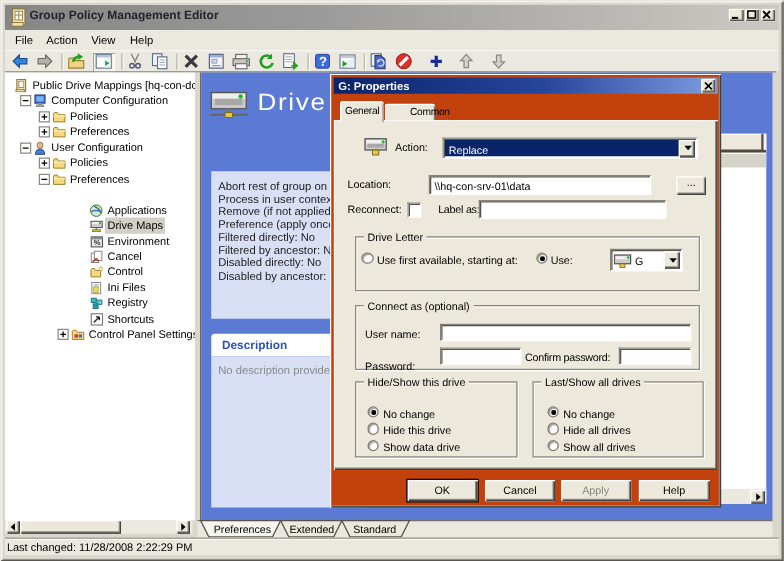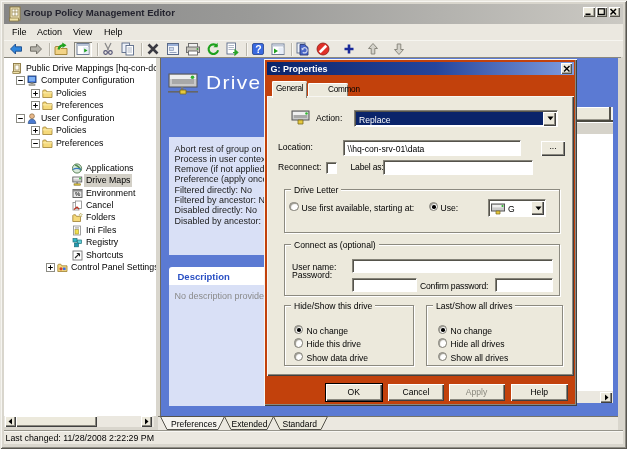--- a/index.html
+++ b/index.html
@@ -292,21 +292,21 @@
         <rect x="3.5" y="1" width="6" height="7.5" fill="#fff" stroke="#888" stroke-width="0.8"></rect>
         <path d="M2 9.5 L5 7 L7 9" stroke="#c03020" stroke-width="1.2" fill="none"></path>
       </svg>
       <span style="position:absolute;left:80px;top:0;padding:0 2px;white-space:nowrap">Cancel</span>
     </div>
   <div class="trow" style="left:0;top:153.4px;width:151px">
       <svg class="tico" style="left:68px" width="11" height="11" viewBox="0 0 11 11">
         <path d="M0.8 3.5 L0.8 9.5 L8.5 9.5 L8.5 4.3 L4.3 4.3 L3.5 2.8 L1.5 2.8 Z" fill="#f5d97a" stroke="#a08030" stroke-width="0.8"></path>
         <path d="M8.7 1 l0.5 1.3 1.3 0.2 -1 0.9 0.3 1.3 -1.1 -0.7 -1.1 0.7 0.3 -1.3 -1 -0.9 1.3 -0.2 Z" fill="#fff" stroke="#b0a040" stroke-width="0.5"></path>
       </svg>
-      <span style="position:absolute;left:80px;top:0;padding:0 2px;white-space:nowrap">Folders</span>
+      <span style="position:absolute;left:80px;top:0;padding:0 2px;white-space:nowrap">Control</span>
     </div>
   <div class="trow" style="left:0;top:165.8px;width:151px">
       <svg class="tico" style="left:68px" width="11" height="11" viewBox="0 0 11 11">
         <rect x="1.5" y="1" width="7" height="9" fill="#fff" stroke="#888" stroke-width="0.8"></rect>
         <rect x="3" y="4.5" width="3.5" height="4.5" fill="#f0e050" stroke="#a09020" stroke-width="0.6"></rect>
         <path d="M3 2.5 h4 M3 3.7 h4" stroke="#aaa" stroke-width="0.7"></path>
       </svg>
       <span style="position:absolute;left:80px;top:0;padding:0 2px;white-space:nowrap">Ini Files</span>
     </div>
   <div class="trow" style="left:0;top:190.8px;width:151px">
@@ -461,21 +461,21 @@
     <div class="abs btn" style="right:0.5px;top:0.5px;width:13px;height:14.5px"></div>
     <svg class="abs" style="right:3px;top:5.5px" width="7" height="5" viewBox="0 0 7 5">
         <path d="M0.5 0.5 L6.5 0.5 L3.5 4.2 Z" fill="#000"></path>
       </svg>
   </div>
   <div class="abs grp" style="left:20.5px;top:185px;width:276px;height:52px">
       <b>Connect as (optional)</b>
     </div>
   <div class="abs" style="left:28.5px;top:203px">User name:</div>
   <div class="abs fld" style="left:88.5px;top:199.5px;width:201px;height:14.5px"></div>
-  <div class="abs" style="left:28.5px;top:211px">Password:</div>
+  <div class="abs" style="left:28.5px;top:229px">Password:</div>
   <div class="abs fld" style="left:88.5px;top:218.5px;width:64.5px;height:14.5px"></div>
   <div class="abs" style="left:156.5px;top:222px;letter-spacing:-0.2px">Confirm password:</div>
   <div class="abs fld" style="left:231.5px;top:218.5px;width:58px;height:14.5px"></div>
   <div class="abs grp" style="left:20.5px;top:246px;width:130px;height:61px">
       <b>Hide/Show this drive</b>
     </div>
   <div class="abs radio" style="left:30px;top:265.7px">
       <div class="rdot"></div>
     </div>
   <div class="abs" style="left:43px;top:266.9px">No change</div>

